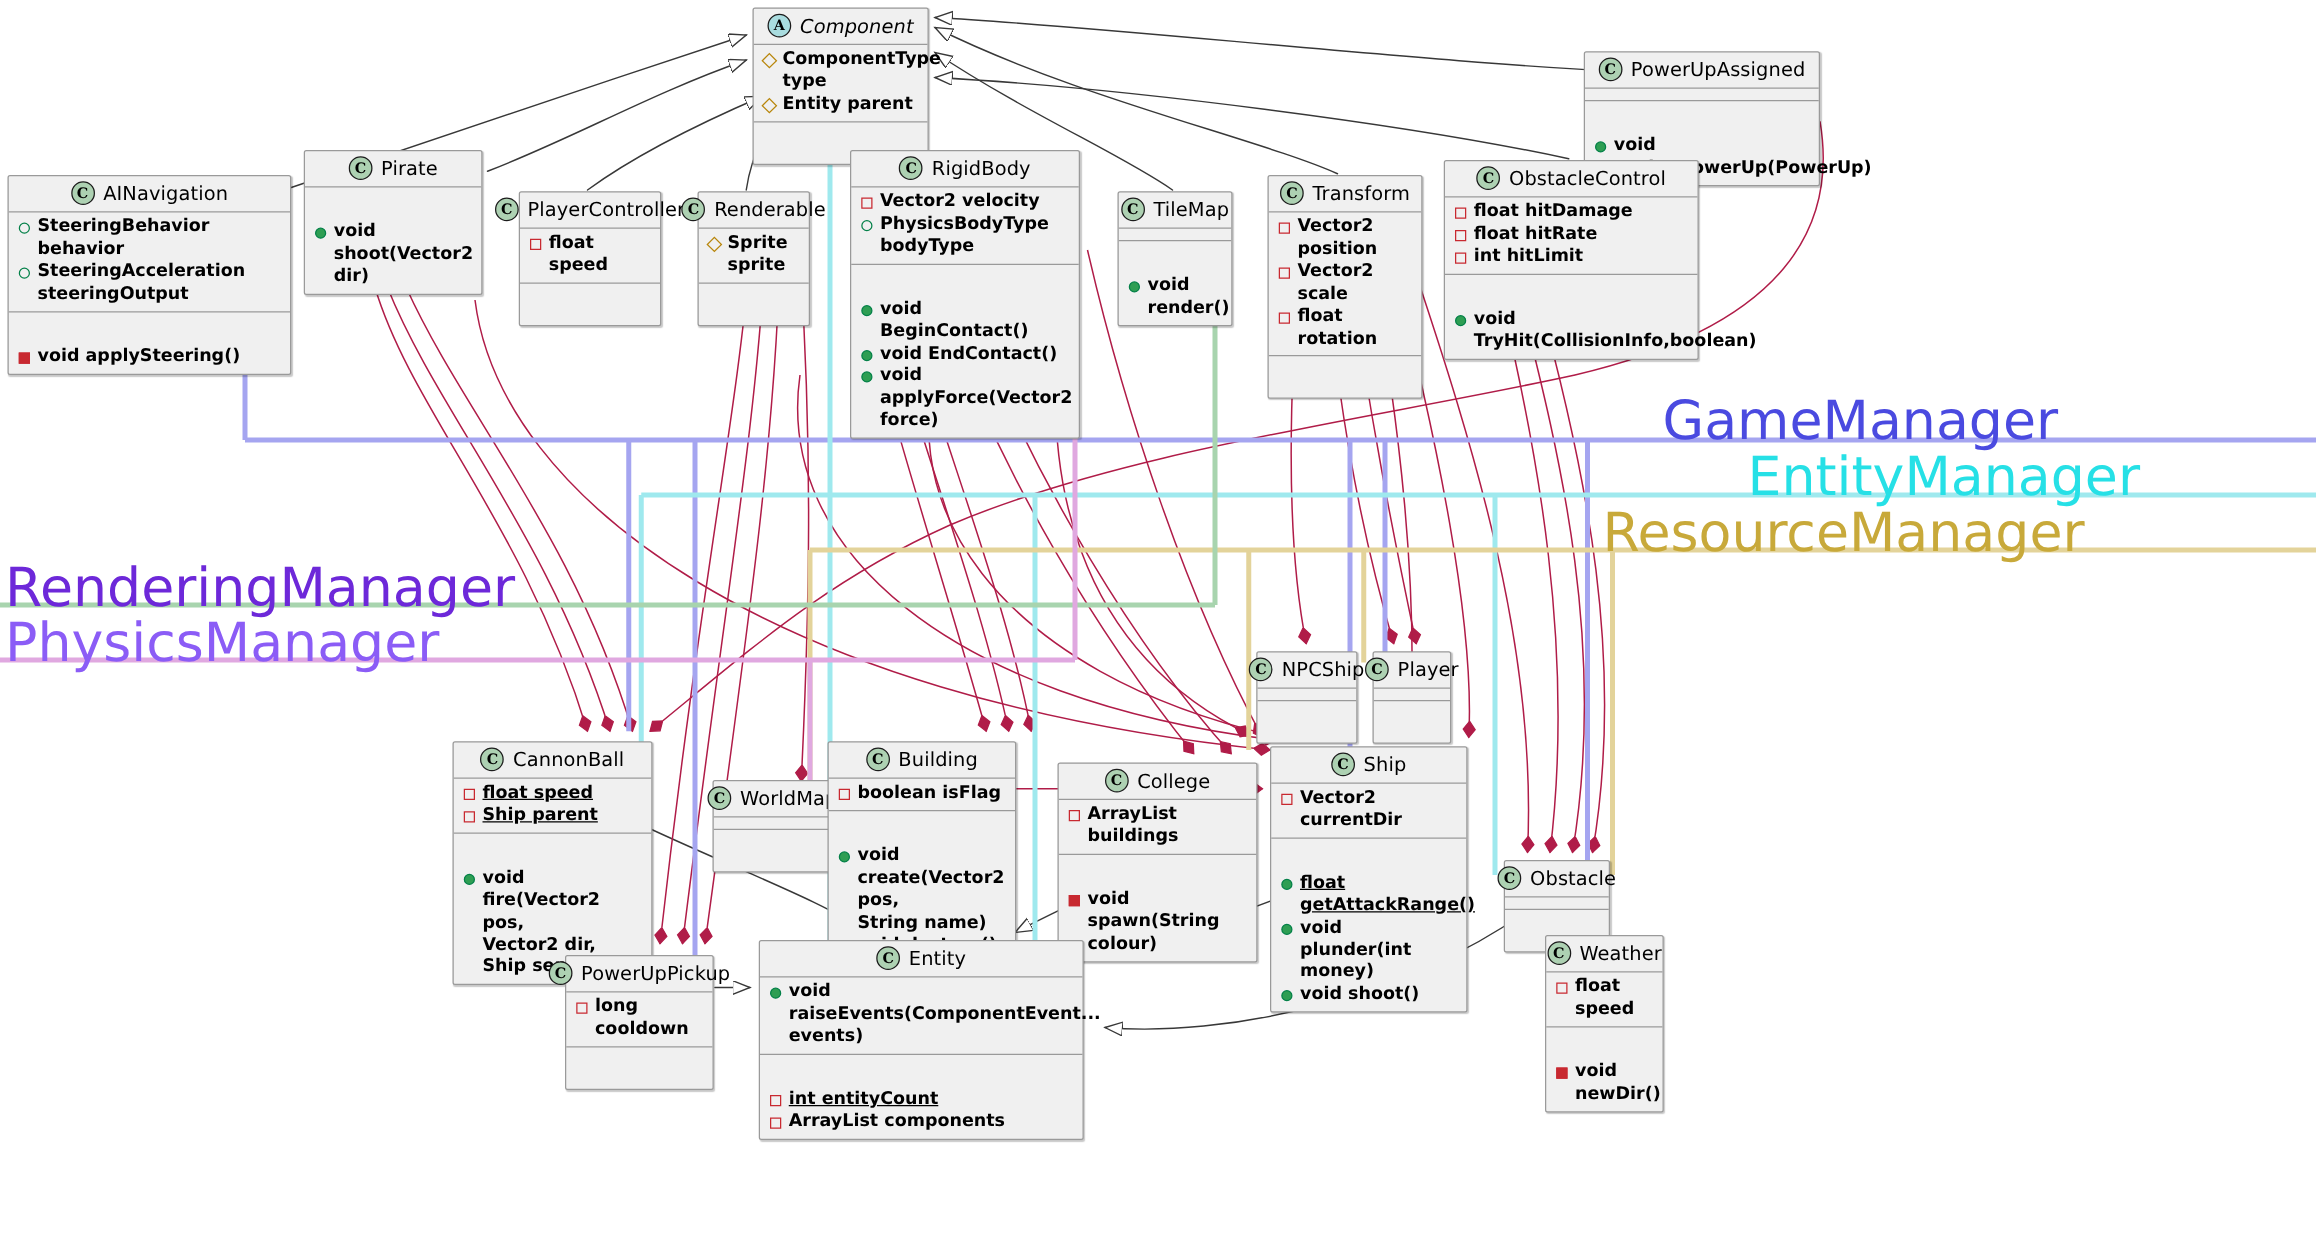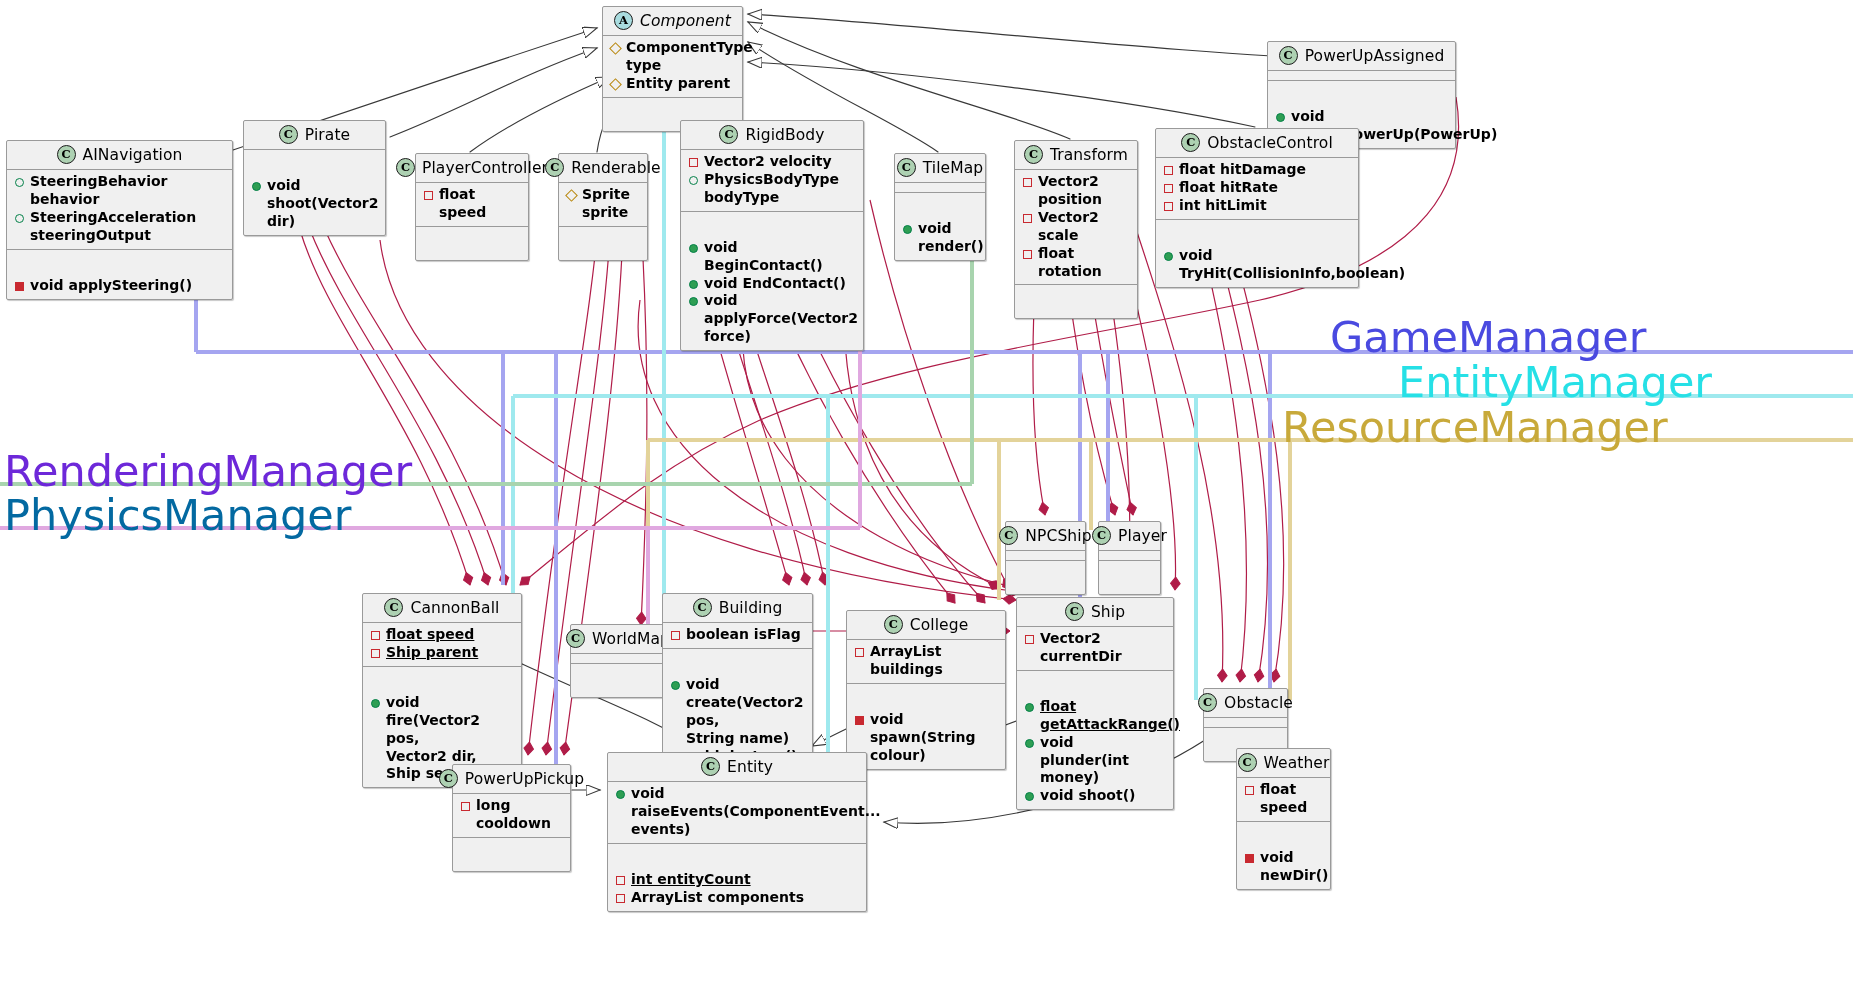--- a/index.html
+++ b/index.html
@@ -224,21 +224,21 @@
       <path d="M0,528 L860,528" stroke="#e0a8e0"></path>
       <path d="M860,528 L860,232" stroke="#e0a8e0"></path>
       <path d="M648,528 L648,640" stroke="#e0a8e0"></path>
     </g>
   </svg>
 
   <div class="grouplabel" style="left:1330px; top:316px; color:#4a4ae0;">GameManager</div>
   <div class="grouplabel" style="left:1398px; top:361px; color:#26e0e6;">EntityManager</div>
   <div class="grouplabel" style="left:1282px; top:406px; color:#c8a93a;">ResourceManager</div>
   <div class="grouplabel" style="left:4px; top:450px; color:#6d28d9;">RenderingManager</div>
-  <div class="grouplabel" style="left:4px; top:494px; color:#0369a1;">PhysicsManager</div>
+  <div class="grouplabel" style="left:4px; top:494px; color:#8b5cf6;">PhysicsManager</div>
 
   <div id="classes">
       <div class="uml abstract" style="left: 602px; top: 6px; width: 141px;">
         <div class="hdr">
           <span class="badge a">A</span>
           <span class="cname">Component</span>
         </div>
         <div class="sect">
           <div class="row">
             <span class="vis prot-d"></span>

